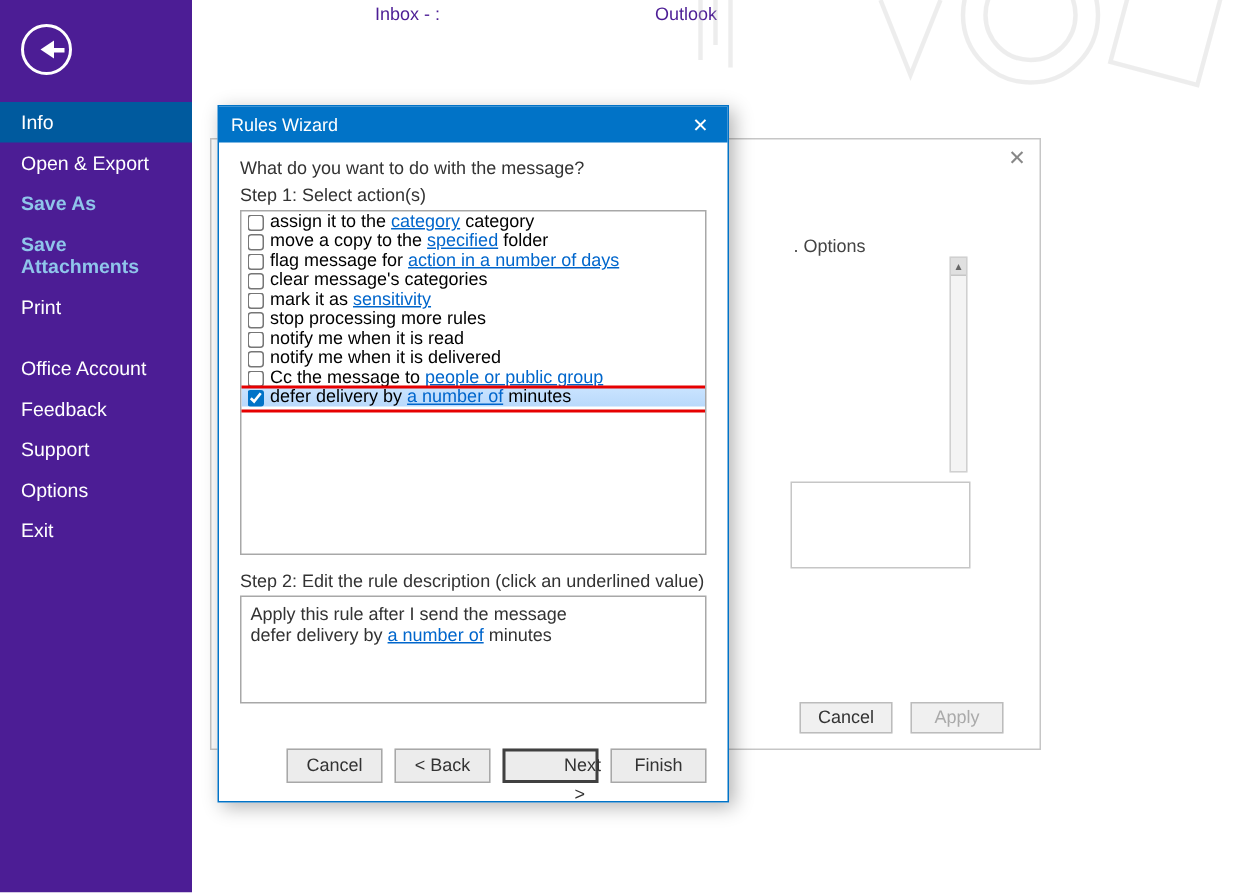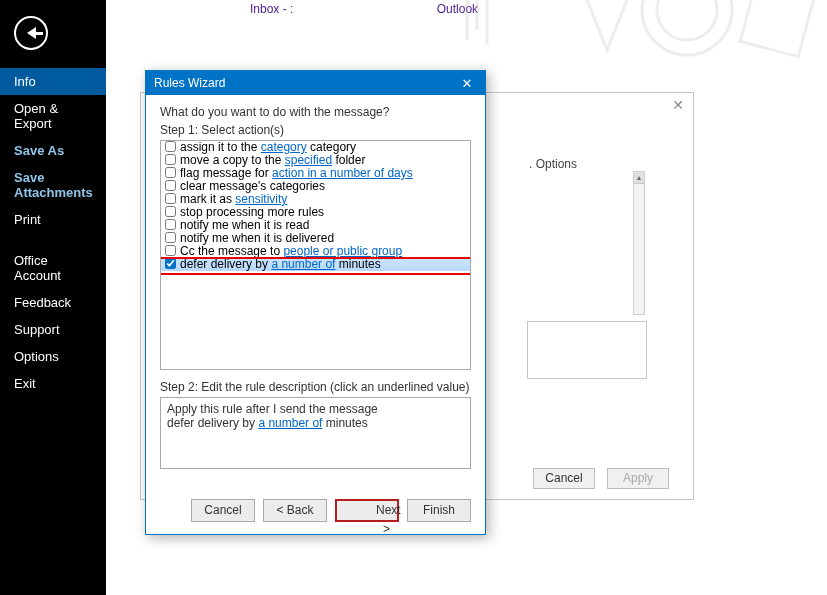--- a/index.html
+++ b/index.html
@@ -9,22 +9,22 @@
     background: #fff;
     width: 827px;
     height: 595px;
     overflow: hidden;
     position: relative;
   }
   
   .sidebar {
     position: absolute;
     left: 0; top: 0;
-    width: 106px; height: 595px;
-    background: #000000;
+    width: 128px; height: 595px;
+    background: #4c1d95;
     color: #fff;
     padding-top: 16px;
   }
   .back-btn {
     width: 34px; height: 34px;
     border: 2px solid #fff;
     border-radius: 50%;
     margin-left: 14px;
     margin-bottom: 18px;
     display: flex;
@@ -163,21 +163,21 @@
   .wiz-step { font-size: 12px; color: #333; margin-bottom: 3px; }
   .action-list {
     border: 1px solid #a8a8a8;
     height: 230px;
     overflow: hidden;
     font-size: 12px;
     position: relative;
   }
   .action-item {
     display: flex;
-    align-items: flex-start;
+    align-items: flex-end;
     padding: 0 4px;
     line-height: 13px;
     gap: 4px;
     height: 13px;
   }
   .action-item input[type=checkbox] {
     margin: 0;
     width: 11px; height: 11px;
     accent-color: #0173c7;
   }
@@ -213,21 +213,21 @@
     width: 64px; height: 23px;
     border: 1px solid #a8a8a8;
     background: #ececec;
     font-size: 12px;
     text-align: center;
     line-height: 21px;
     cursor: pointer;
     color: #333;
   }
   .wiz-btn.primary {
-    border: 2px solid #b91c1c;
+    border: 2px solid #404040;
     line-height: 19px;
     padding-left: 39px;
   }
 </style>
 </head>
 <body>
 
 <div class="topbar">
   <span>Inbox - :</span>
   <span class="outlook">Outlook</span>

